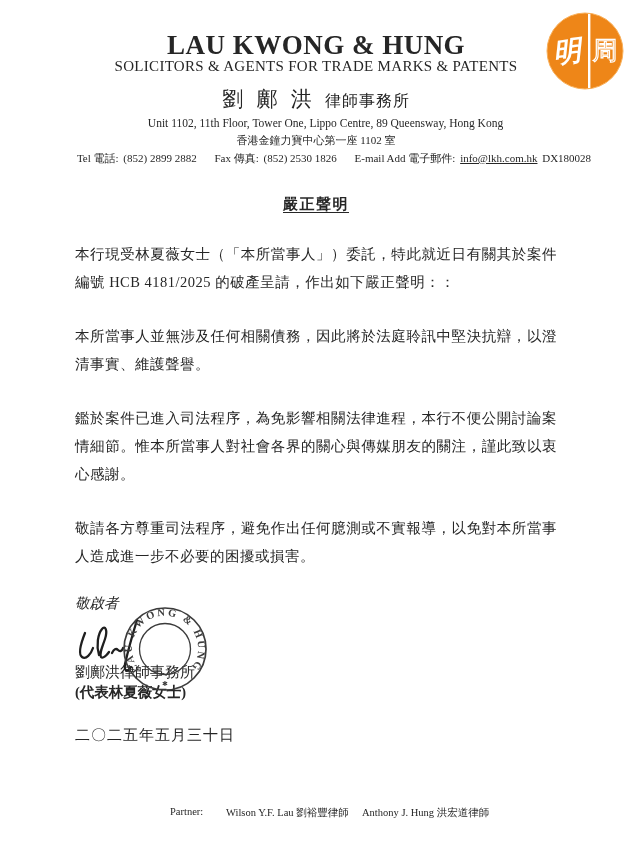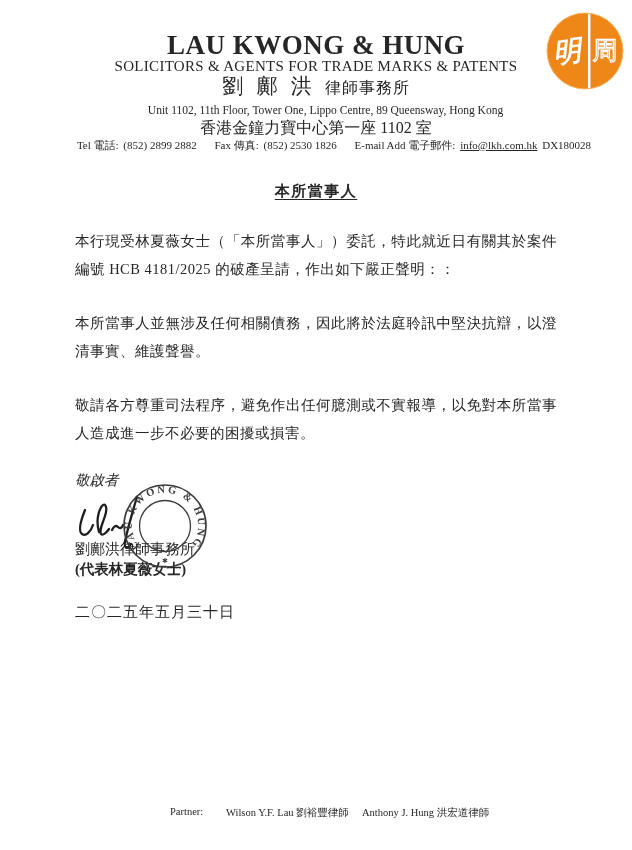--- a/index.html
+++ b/index.html
@@ -4,24 +4,24 @@
 <style>
   html,body { margin:0; padding:0; background:#ffffff; }
   .page {
     position:relative; width:632px; height:850px; background:#ffffff;
     font-family:"Liberation Serif","DejaVu Serif",serif; color:#262626; overflow:hidden;
   }
   
   .header { padding-top:30px; text-align:center; }
   .firm-en { font-size:27px; font-weight:bold; letter-spacing:0.5px; line-height:30px; }
   .sub-en  { font-size:15px; letter-spacing:0.3px; line-height:13px; }
-  .firm-zh { font-size:21px; line-height:24px; margin-top:1px; letter-spacing:4px; }
+  .firm-zh { font-size:21px; line-height:24px; margin-top:14px; letter-spacing:4px; }
   .firm-zh-small { font-size:16px; letter-spacing:1px; }
   .addr-en { font-size:11.5px; margin-top:4px; line-height:13px;padding-left:19px; }
-  .addr-zh { font-size:16px; margin-top:2px; line-height:17px; }
+  .addr-zh { font-size:11px; margin-top:2px; line-height:17px; }
   .contact { font-size:11px; margin-top:3px; line-height:13px;padding-left:36px; }
   .contact span { margin:0 1px; }
   .contact .gap { margin-left:14px; }
   .email-link { text-decoration:underline; color:#262626; }
   
   .logo { position:absolute; top:11px; right:7px; width:80px; height:80px; }
   
   .doc-title {
     margin-top:30px; text-align:center; font-size:15px; font-weight:600;
     letter-spacing:1.5px;
@@ -75,26 +75,27 @@
       <span>(852) 2899 2882</span>
       <span class="gap">Fax 傳真:</span>
       <span>(852) 2530 1826</span>
       <span class="gap">E-mail Add 電子郵件:</span>
       <span class="email-link">info@lkh.com.hk</span>
       <span>DX180028</span>
     </div>
   </div>
 
   <div class="doc-title">
-    <span>本所當事人</span>
+    <span>嚴正聲明</span>
   </div>
 
   <div class="body-text">
     <p>本行現受林夏薇女士（「本所當事人」）委託，特此就近日有關其於案件編號 HCB 4181/2025 的破產呈請，作出如下嚴正聲明：：</p>
     <p>本所當事人並無涉及任何相關債務，因此將於法庭聆訊中堅決抗辯，以澄清事實、維護聲譽。</p>
+    <p>鑑於案件已進入司法程序，為免影響相關法律進程，本行不便公開討論案情細節。惟本所當事人對社會各界的關心與傳媒朋友的關注，謹此致以衷心感謝。</p>
     <p>敬請各方尊重司法程序，避免作出任何臆測或不實報導，以免對本所當事人造成進一步不必要的困擾或損害。</p>
   </div>
 
   <div class="closing">敬啟者</div>
 
   <div class="sig-area">
     <svg class="signature-svg" width="80" height="62" viewBox="0 0 80 62">
       <g fill="none" stroke="#1f1f1f" stroke-width="2.3" stroke-linecap="round">
         <path d="M10,16 C6,26 3,37 7,40 C11,43 16,37 18,31"></path>
         <path d="M24,38 C21,28 23,17 27,12 C30,8 33,13 30,22 C27,31 24,37 26,40 C28,42 32,38 34,35"></path>

